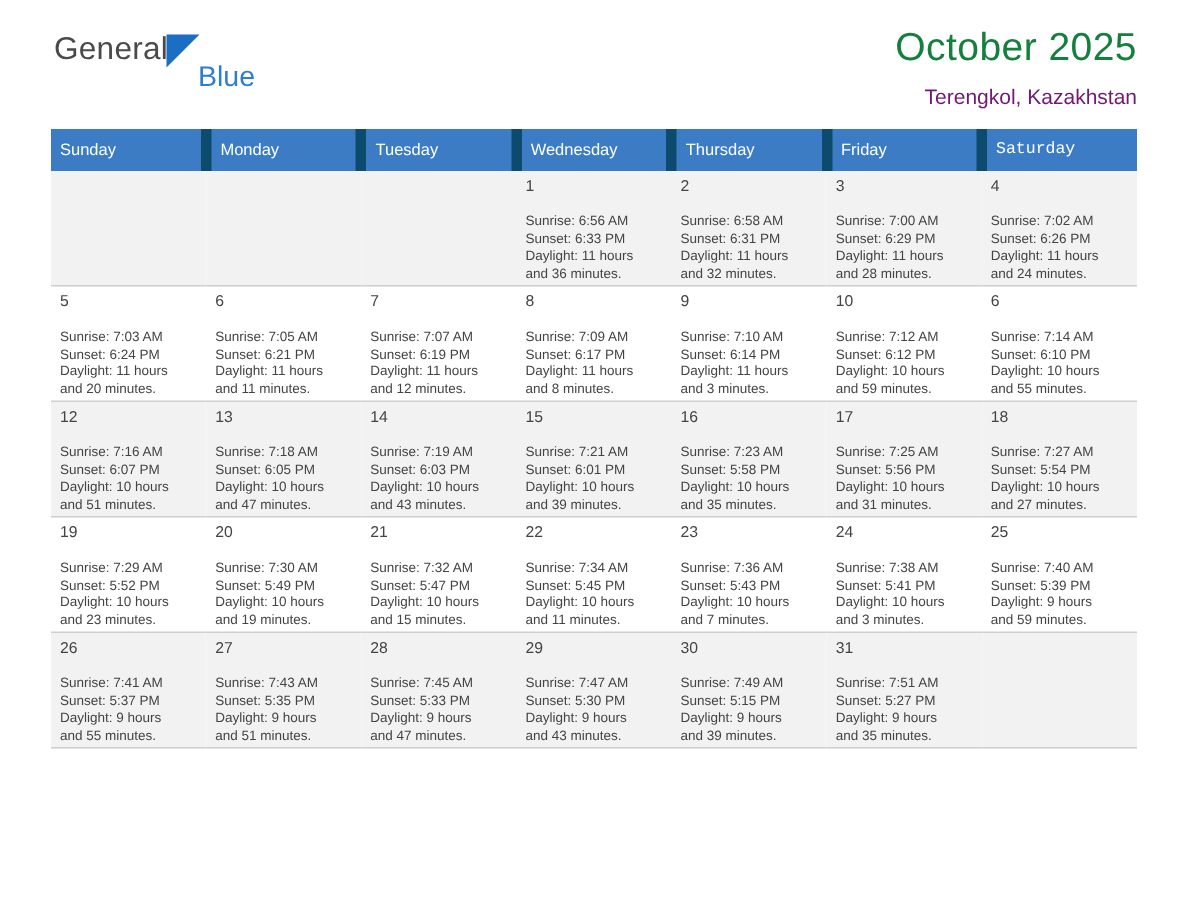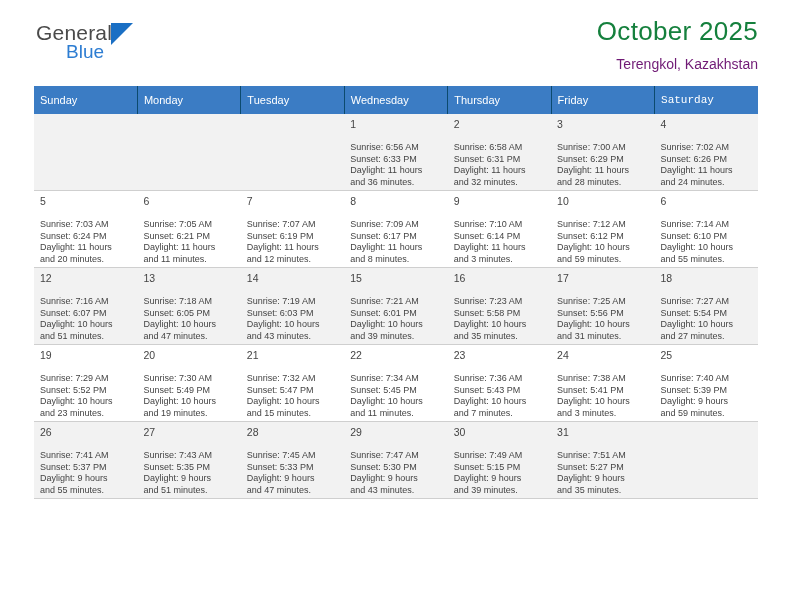--- a/index.html
+++ b/index.html
@@ -51,20 +51,21 @@
     position: relative;
     top: 1px;
   }
   .logo-blue {
     display: block;
     font-size: 19px;
     color: #2d7dd2;
     margin-top: -2px;
     margin-left: 30px;
     line-height: 20px;
+    text-align: center;
   }
   .title {
     position: absolute;
     right: 0;
     top: 16px;
     font-size: 26px;
     color: #15803d;
     font-weight: normal;
     letter-spacing: 0.3px;
   }
@@ -82,21 +83,21 @@
     table-layout: fixed;
   }
   table.calendar th {
     background: #3b7cc4;
     color: #ffffff;
     font-size: 11px;
     font-weight: normal;
     text-align: left;
     padding: 5px 0 5px 6px;
     height: 18px;
-    border-right: 1px solid #0c4a6e;
+    border-right: 7px solid #0c4a6e;
   }
   table.calendar th:last-child {
     border-right: none;
     font-family: Liberation Mono, monospace;
   }
   table.calendar td {
     vertical-align: top;
     height: 76px;
     padding: 0;
     border-bottom: 1px solid #cfcfcf;

